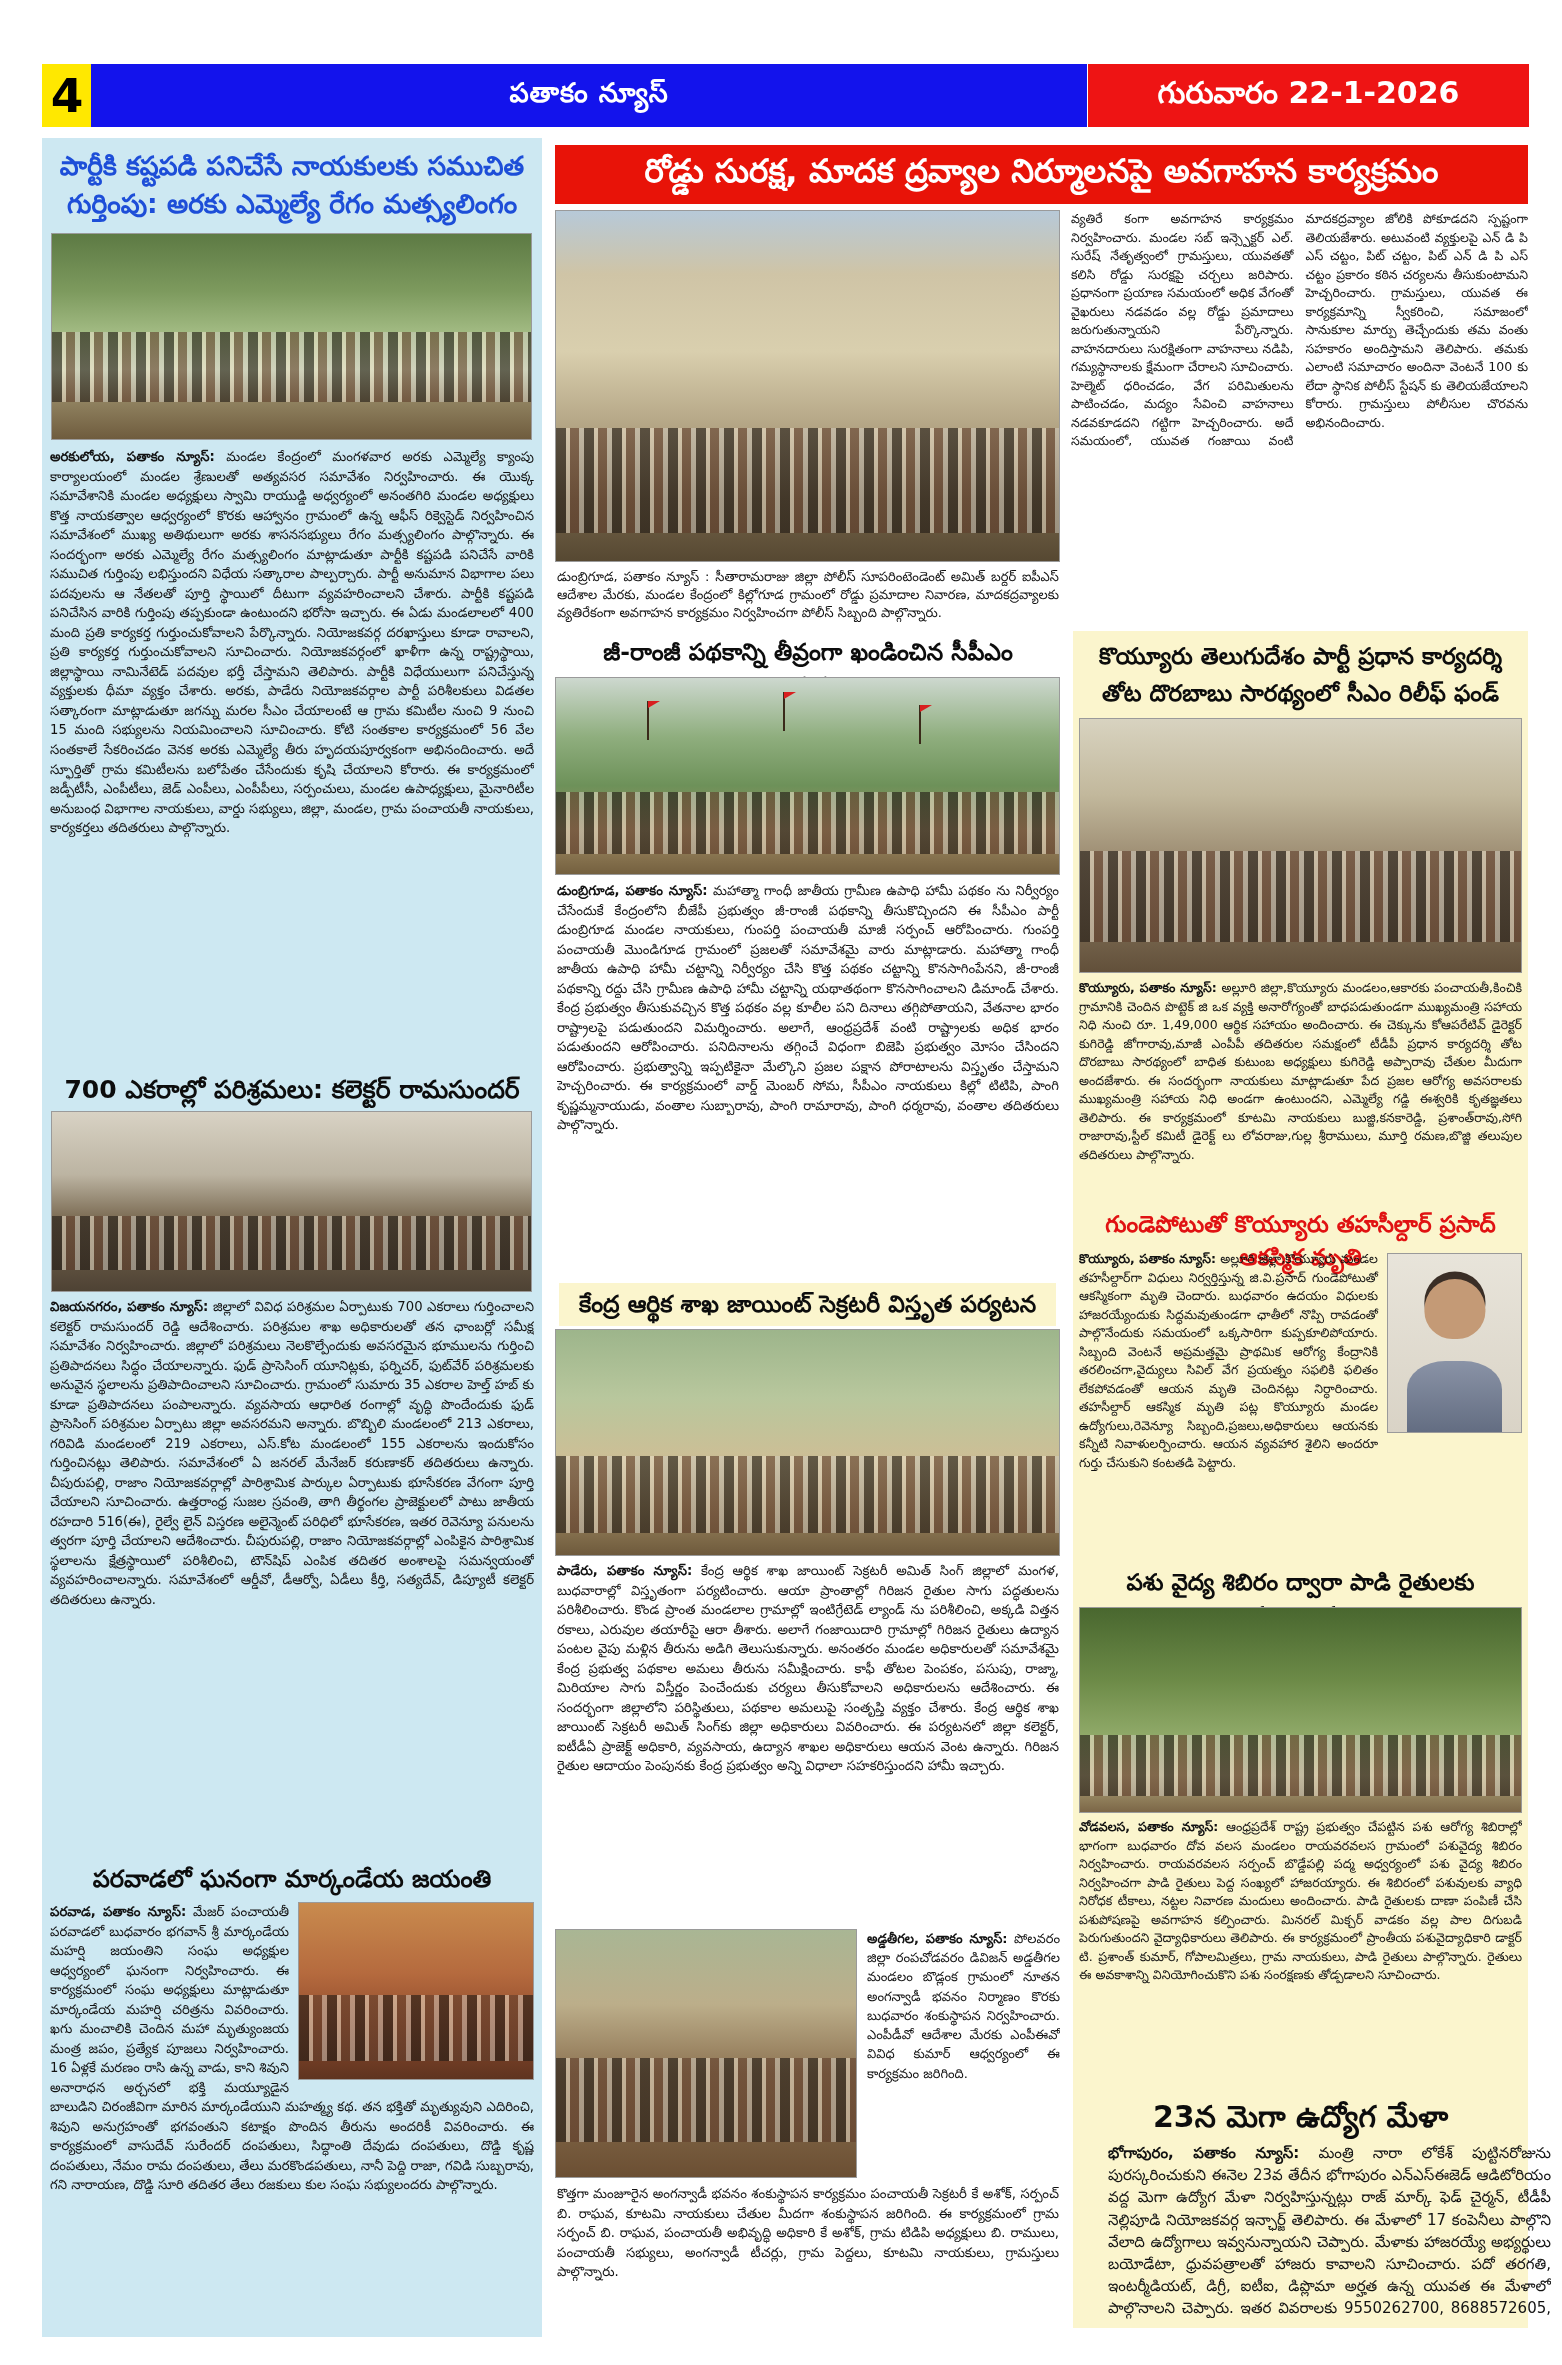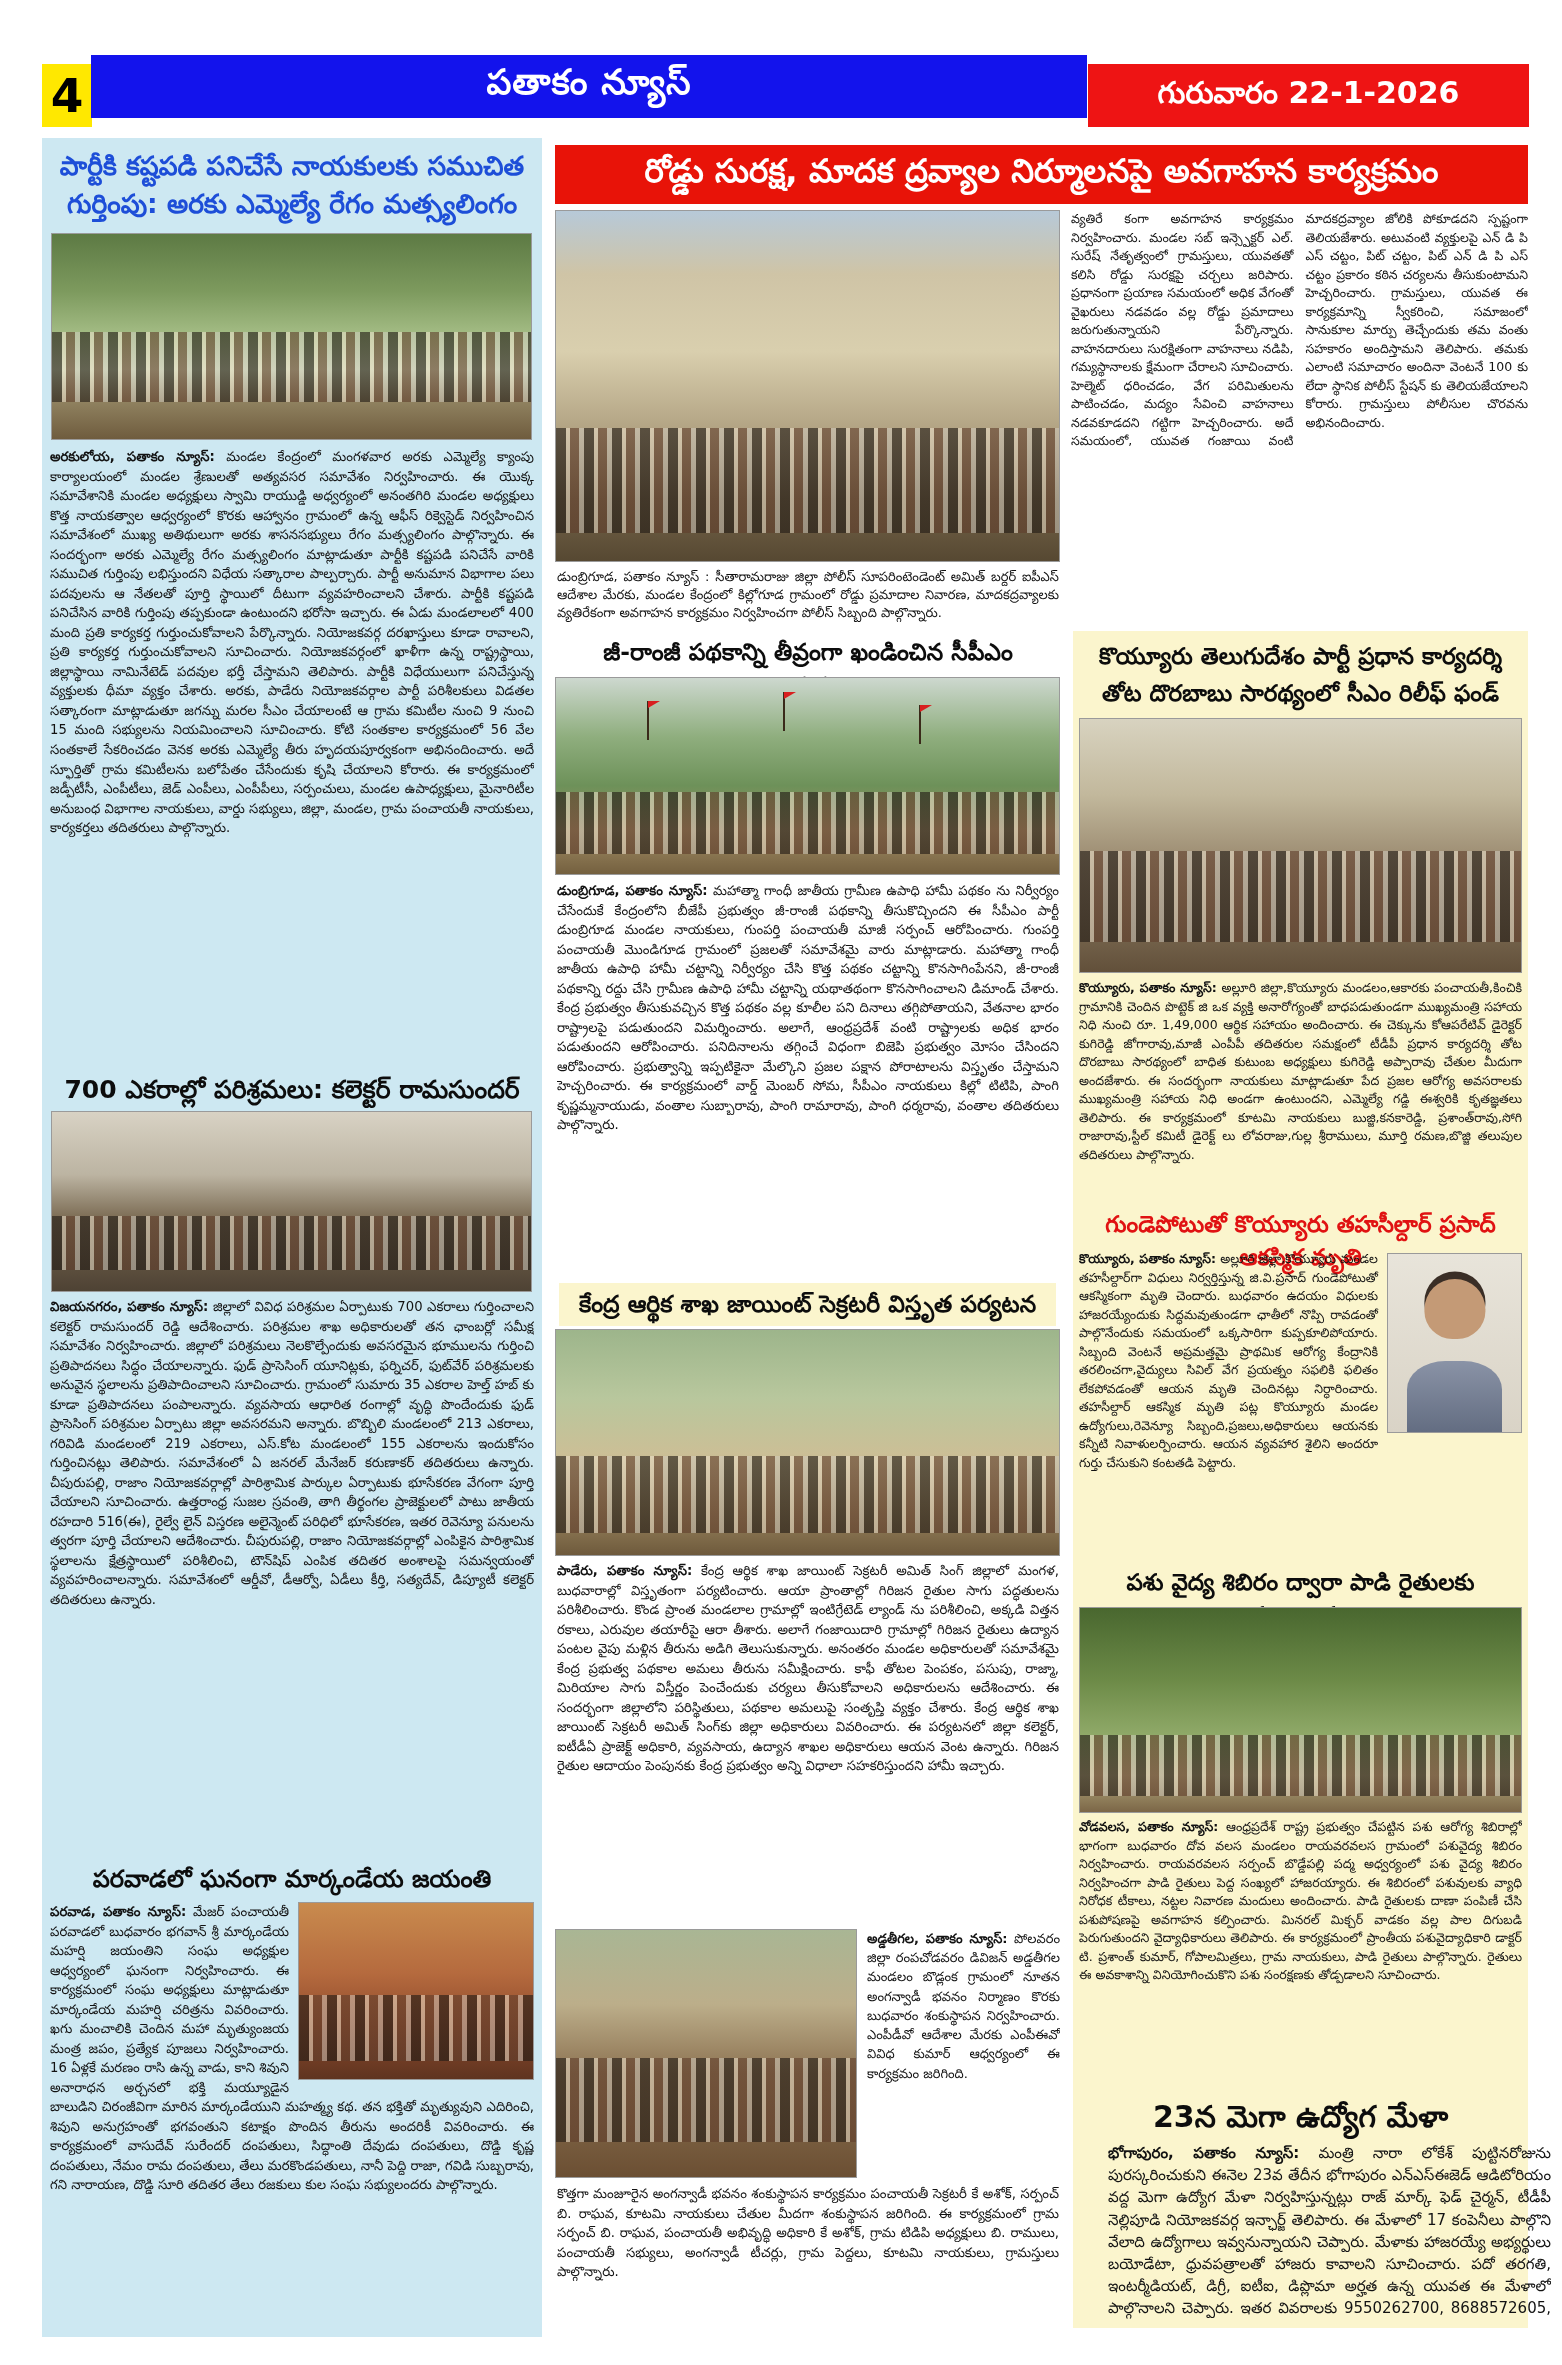--- a/index.html
+++ b/index.html
@@ -6,22 +6,22 @@
   html,body { background:#e9e9e9; }
   #page {
     position:relative; width:1562px; height:2366px; background:#ffffff;
     font-family:"DejaVu Sans","Liberation Sans",sans-serif; color:#111;
     margin:0 auto; overflow:hidden;
   }
   .abs { position:absolute; }
   
   .pagenum { left:42px; top:64px; width:50px; height:63px; background:#ffe800;
     color:#000; font-size:47px; font-weight:bold; display:flex; align-items:center; justify-content:center; }
-  .masthead { left:91px; top:55px; width:996px; height:63px; background:#1313ec;
-    color:#fff; font-size:35px; font-weight:bold; display:flex; align-items:center; justify-content:center; letter-spacing:0.8px; }
+  .masthead { left:91px; top:64px; width:996px; height:63px; background:#1313ec;
+    color:#fff; font-size:27px; font-weight:bold; display:flex; align-items:center; justify-content:center; letter-spacing:0.8px; }
   .datebox { left:1088px; top:64px; width:441px; height:63px; background:#ee1414;
     color:#fff; font-size:30px; font-weight:bold; display:flex; align-items:center; justify-content:center; }
   
   .left-panel  { left:42px;  top:138px; width:500px; height:2199px; background:#cde8f2; }
   .right-panel { left:1073px; top:631px; width:455px; height:1697px; background:#fbf5cd; }
   
   .hl { text-align:center; font-weight:bold; line-height:1.45; }
   .hl-pink   { color:#1d4ed8; font-size:26.5px; }
   .hl-red-banner { background:#e81308; color:#fff; font-size:32.5px; font-weight:bold;
     display:flex; align-items:center; justify-content:center; }

